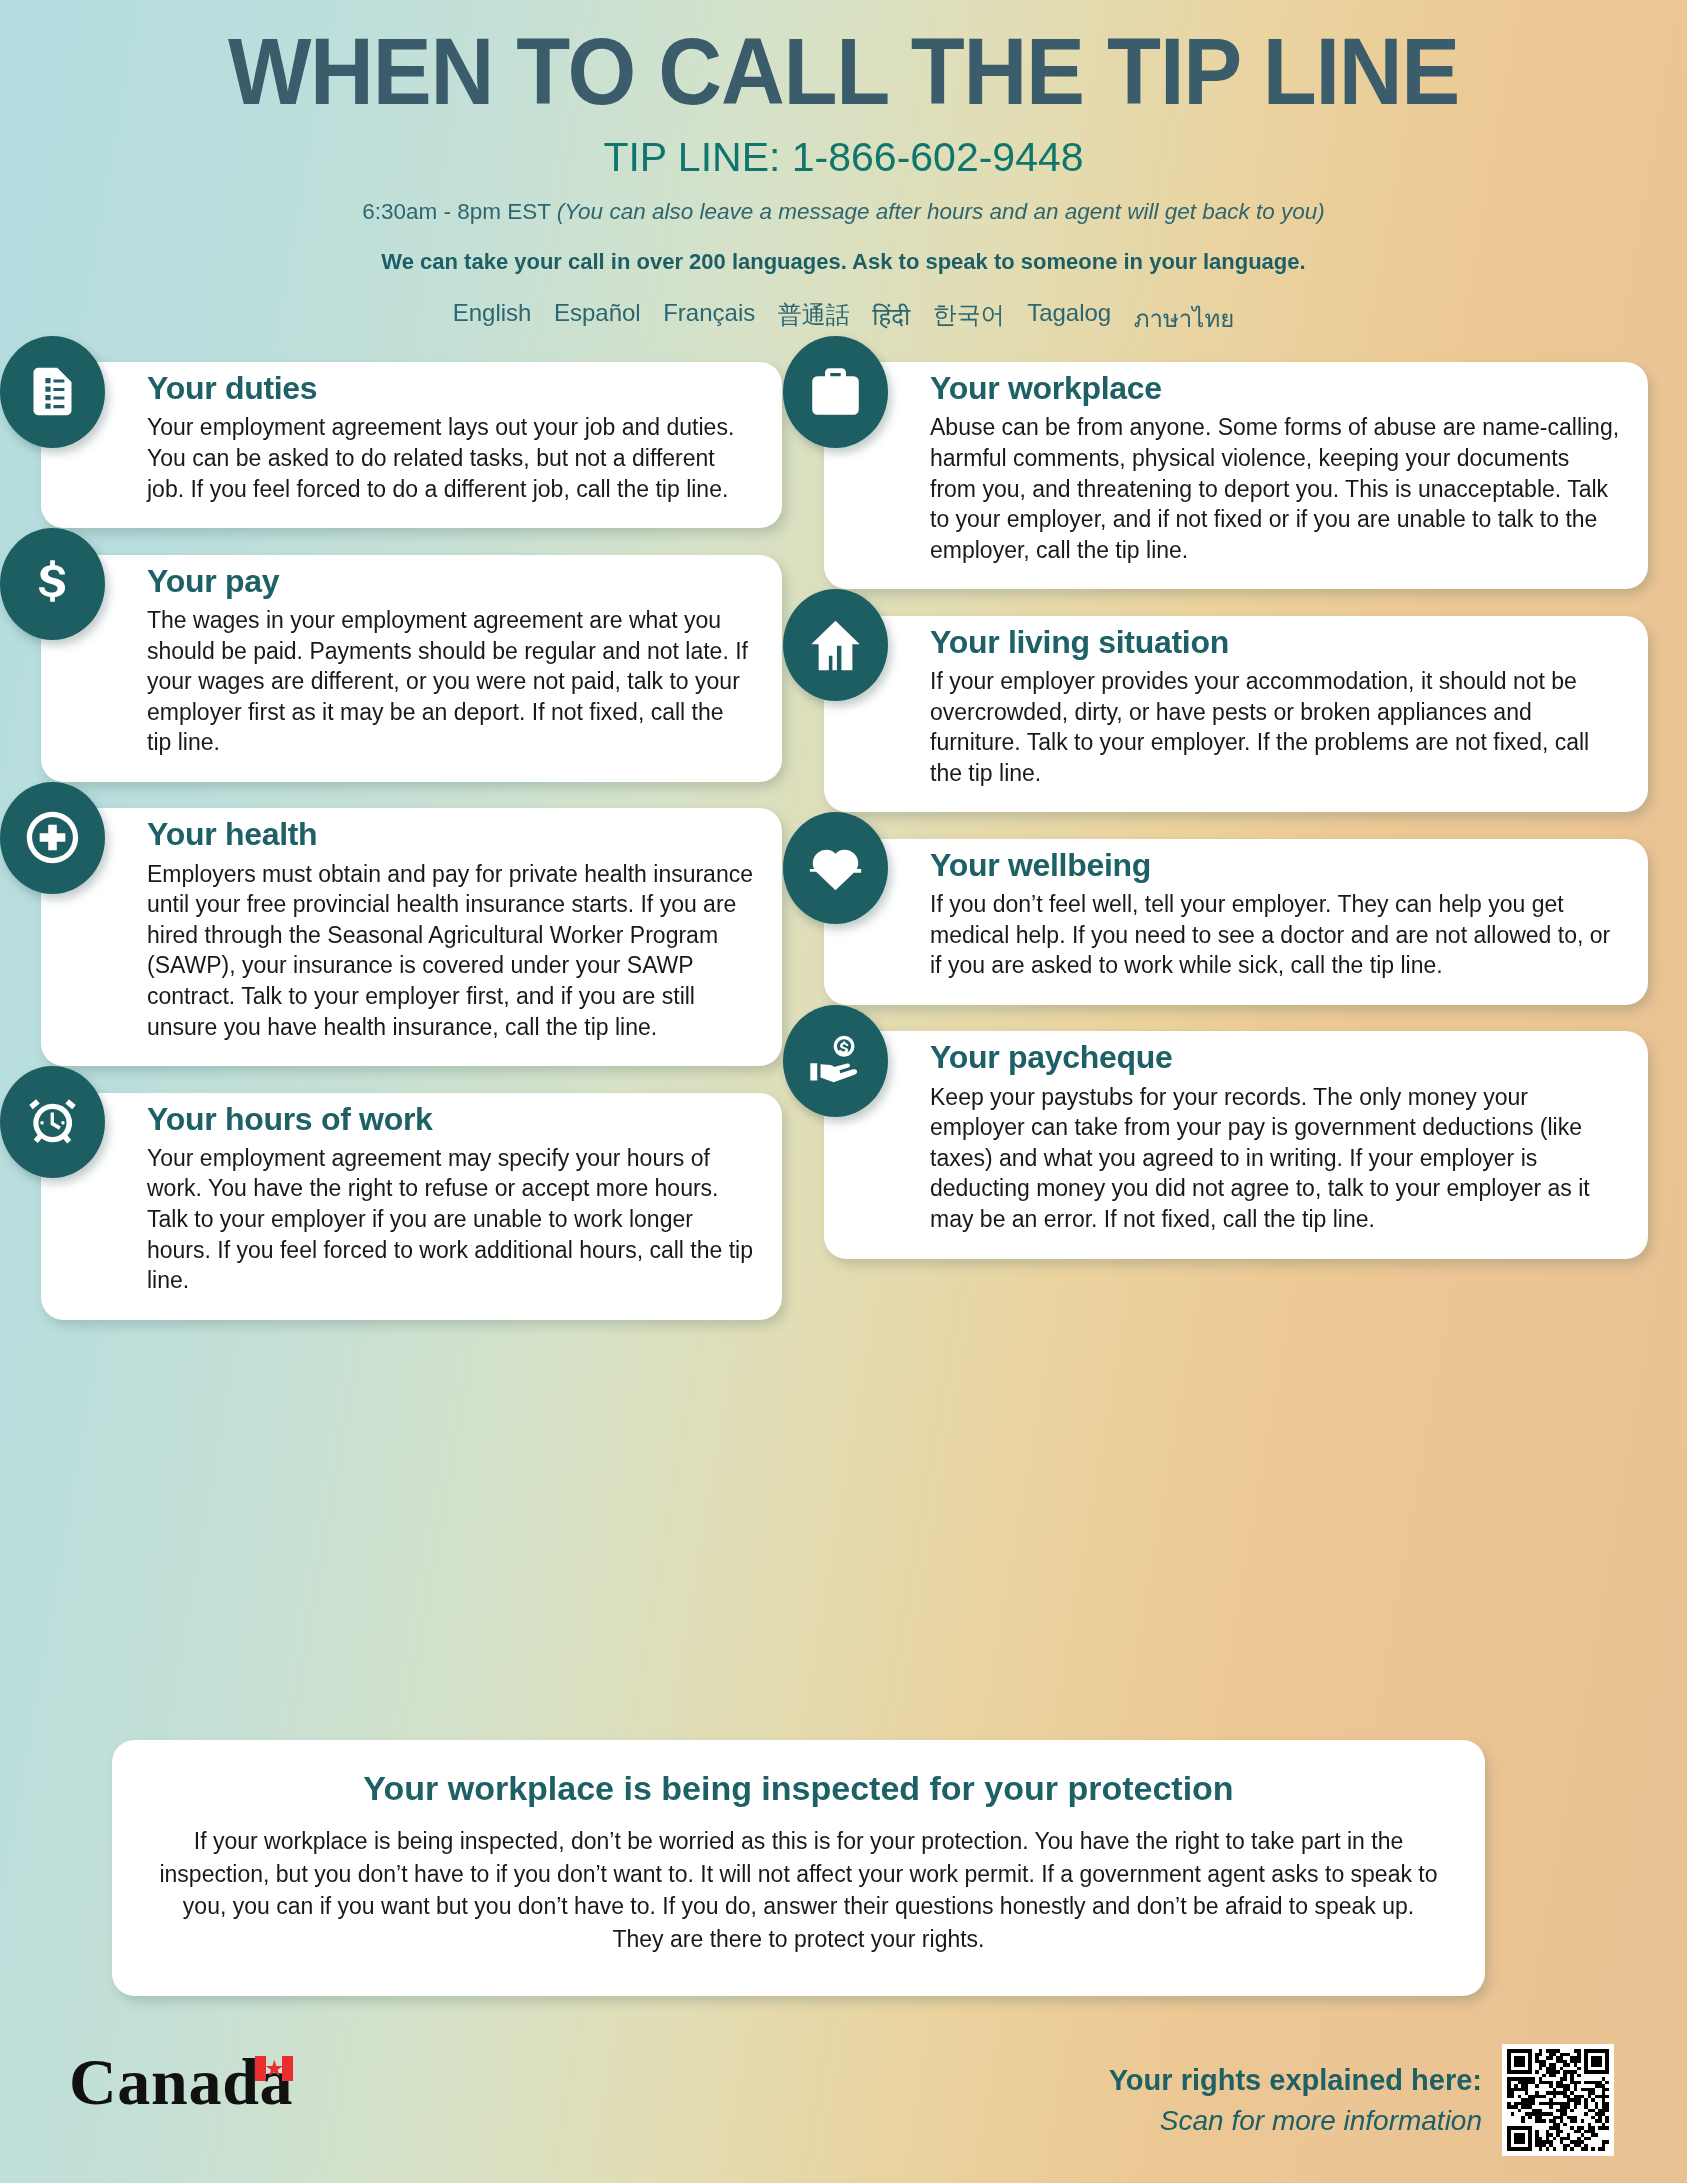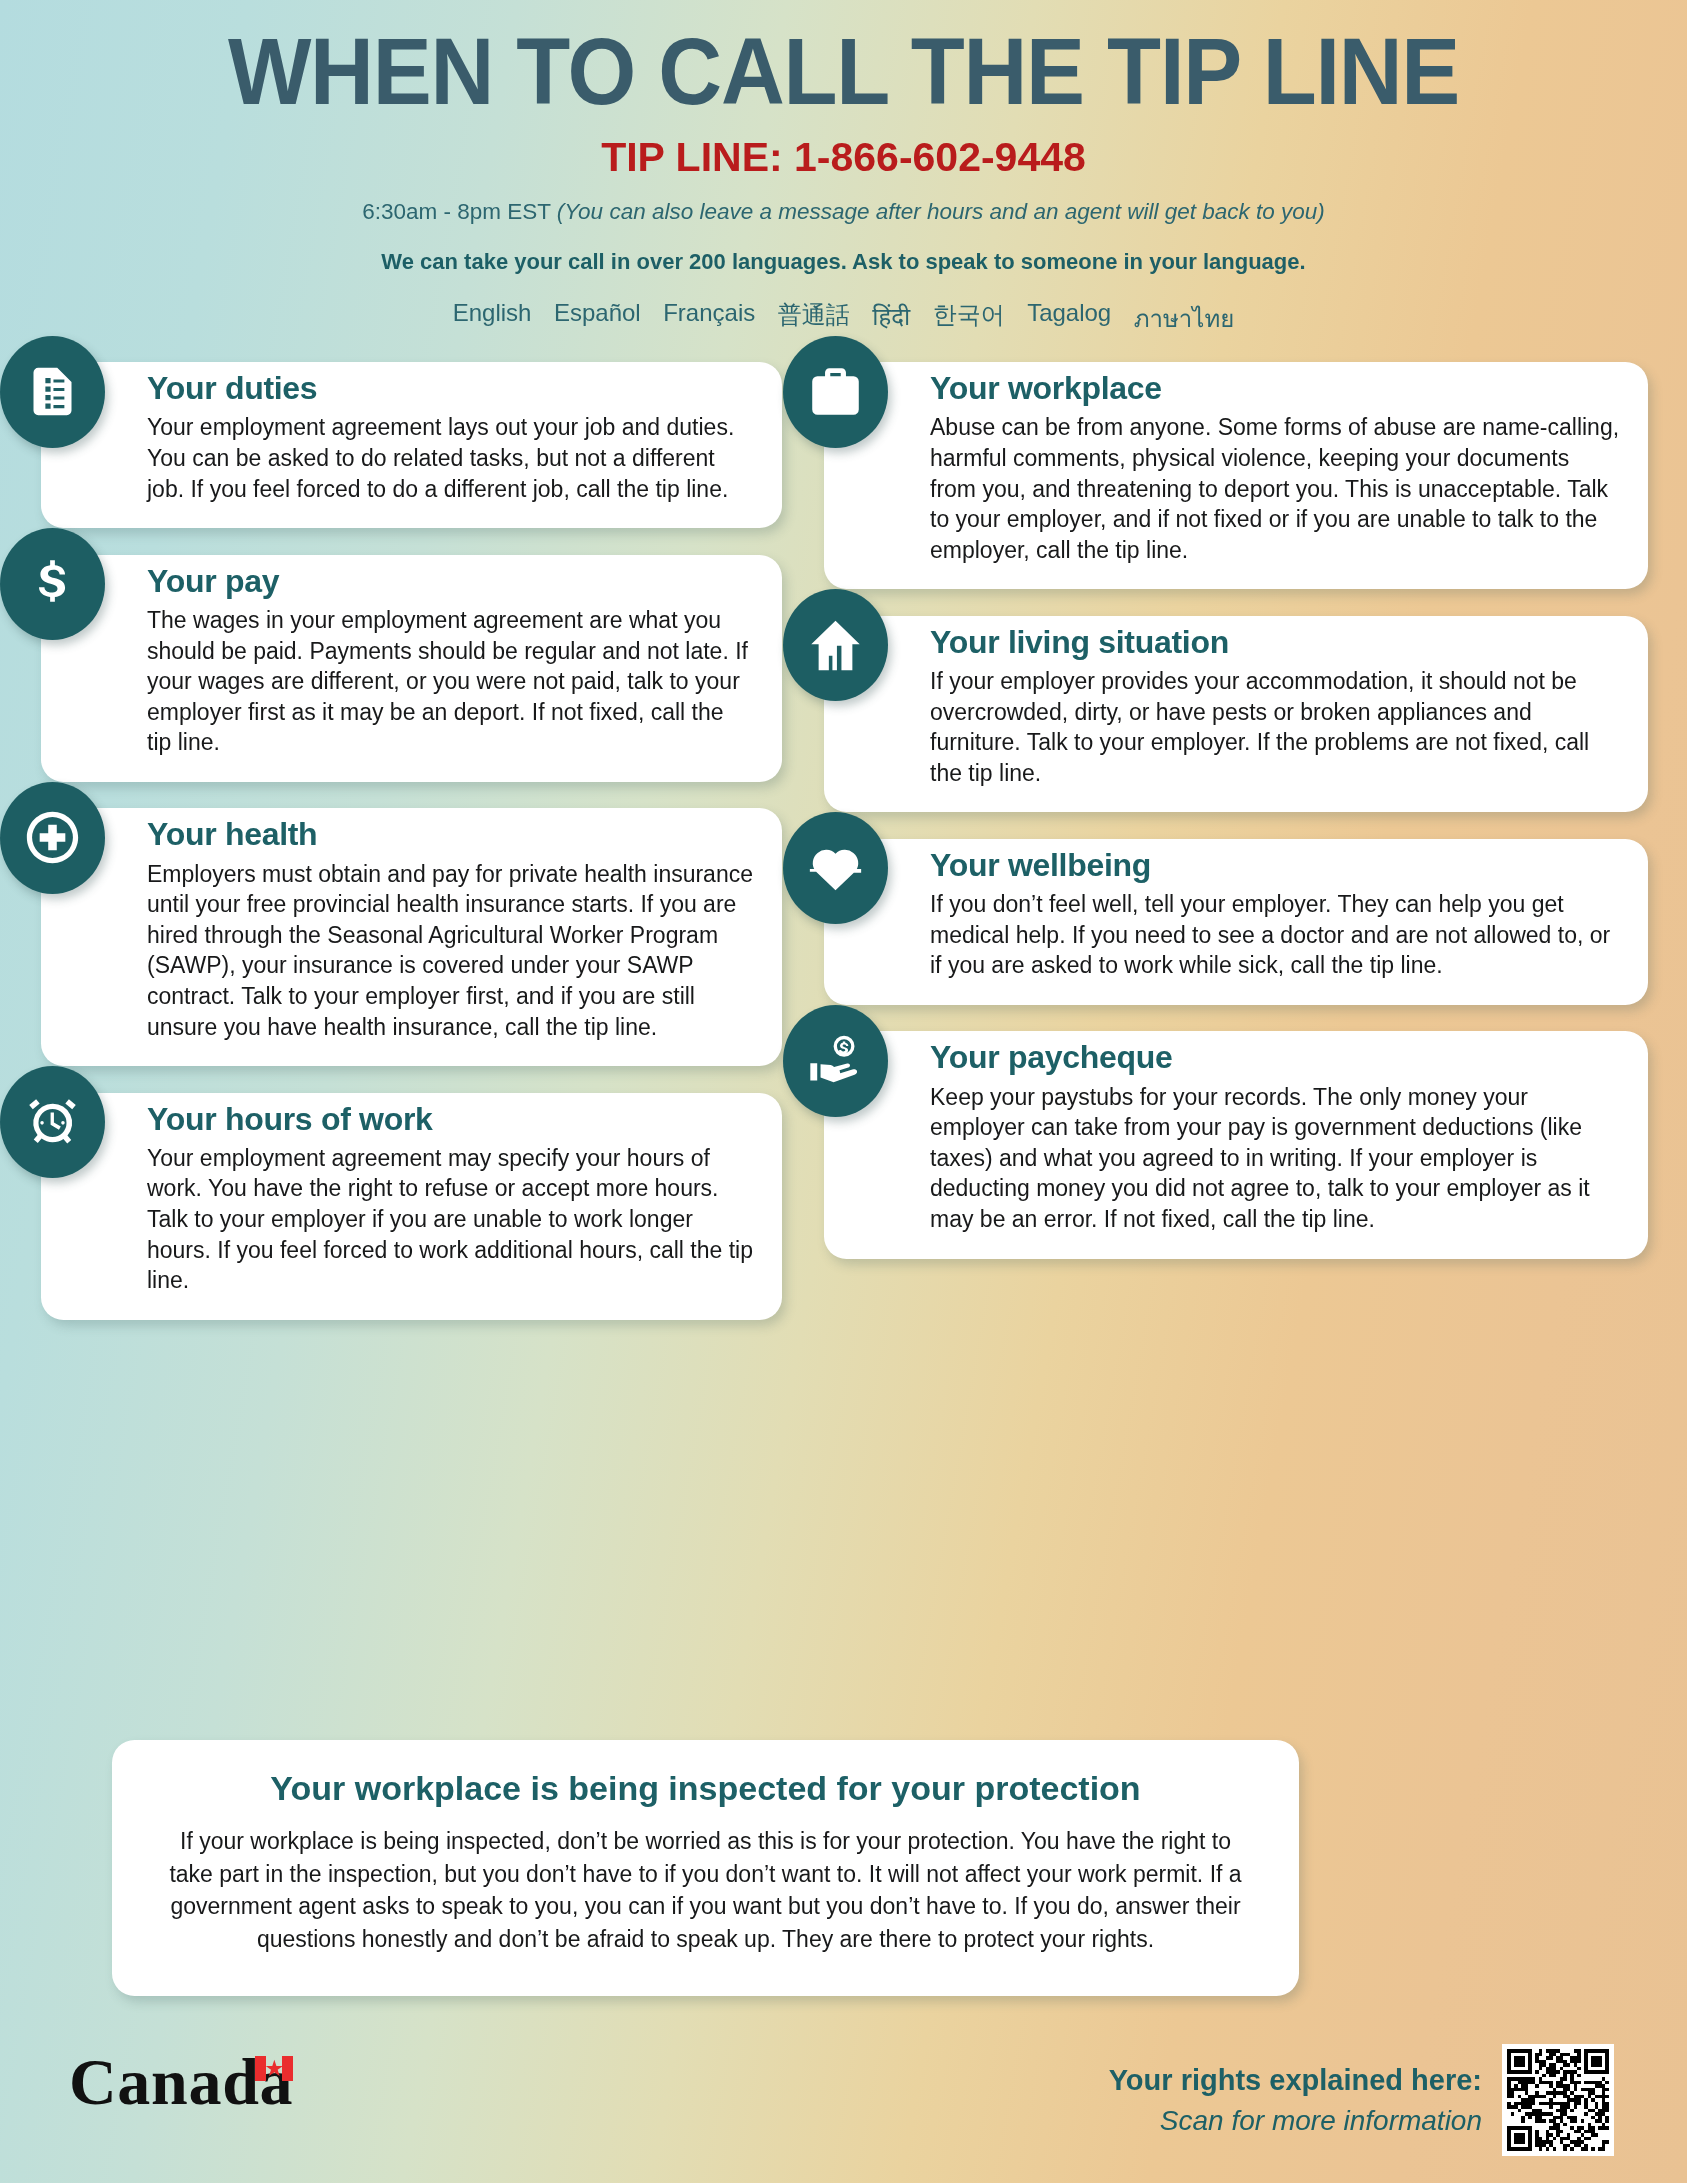--- a/index.html
+++ b/index.html
@@ -37,22 +37,22 @@
     font-weight: bold;
     letter-spacing: -1.3px;
     color: #3a5c6b;
     line-height: 1.0;
     transform: scaleX(0.94);
   }
 
   .tip-line {
     font-family: "Liberation Sans Narrow", "Liberation Sans", sans-serif;
     font-size: 41px;
-    font-weight: bold;
-    color: #b91c1c;
+    font-weight: normal;
+    color: #0f766e;
     margin-top: 14.6px;
     letter-spacing: 0px;
   }
 
   .hours {
     font-size: 22.5px;
     color: #2c6670;
     margin-top: 18.5px;
   }
   .hours .paren { font-style: italic; }
@@ -120,21 +120,21 @@
     font-size: 23px;
     line-height: 1.33;
     color: #18191a;
   }
 
   
   .banner {
     position: absolute;
     left: 112px;
     top: 1740px;
-    width: 1187px;
+    width: 1373px;
     background: #ffffff;
     border-radius: 22.5px;
     box-shadow: 4px 6px 10.6px rgba(60,90,90,0.22);
     padding: 29px 46px 40px 46px;
     text-align: center;
   }
   .banner-title {
     font-family: "Liberation Sans Narrow", "Liberation Sans", sans-serif;
     font-size: 34px;
     font-weight: bold;

